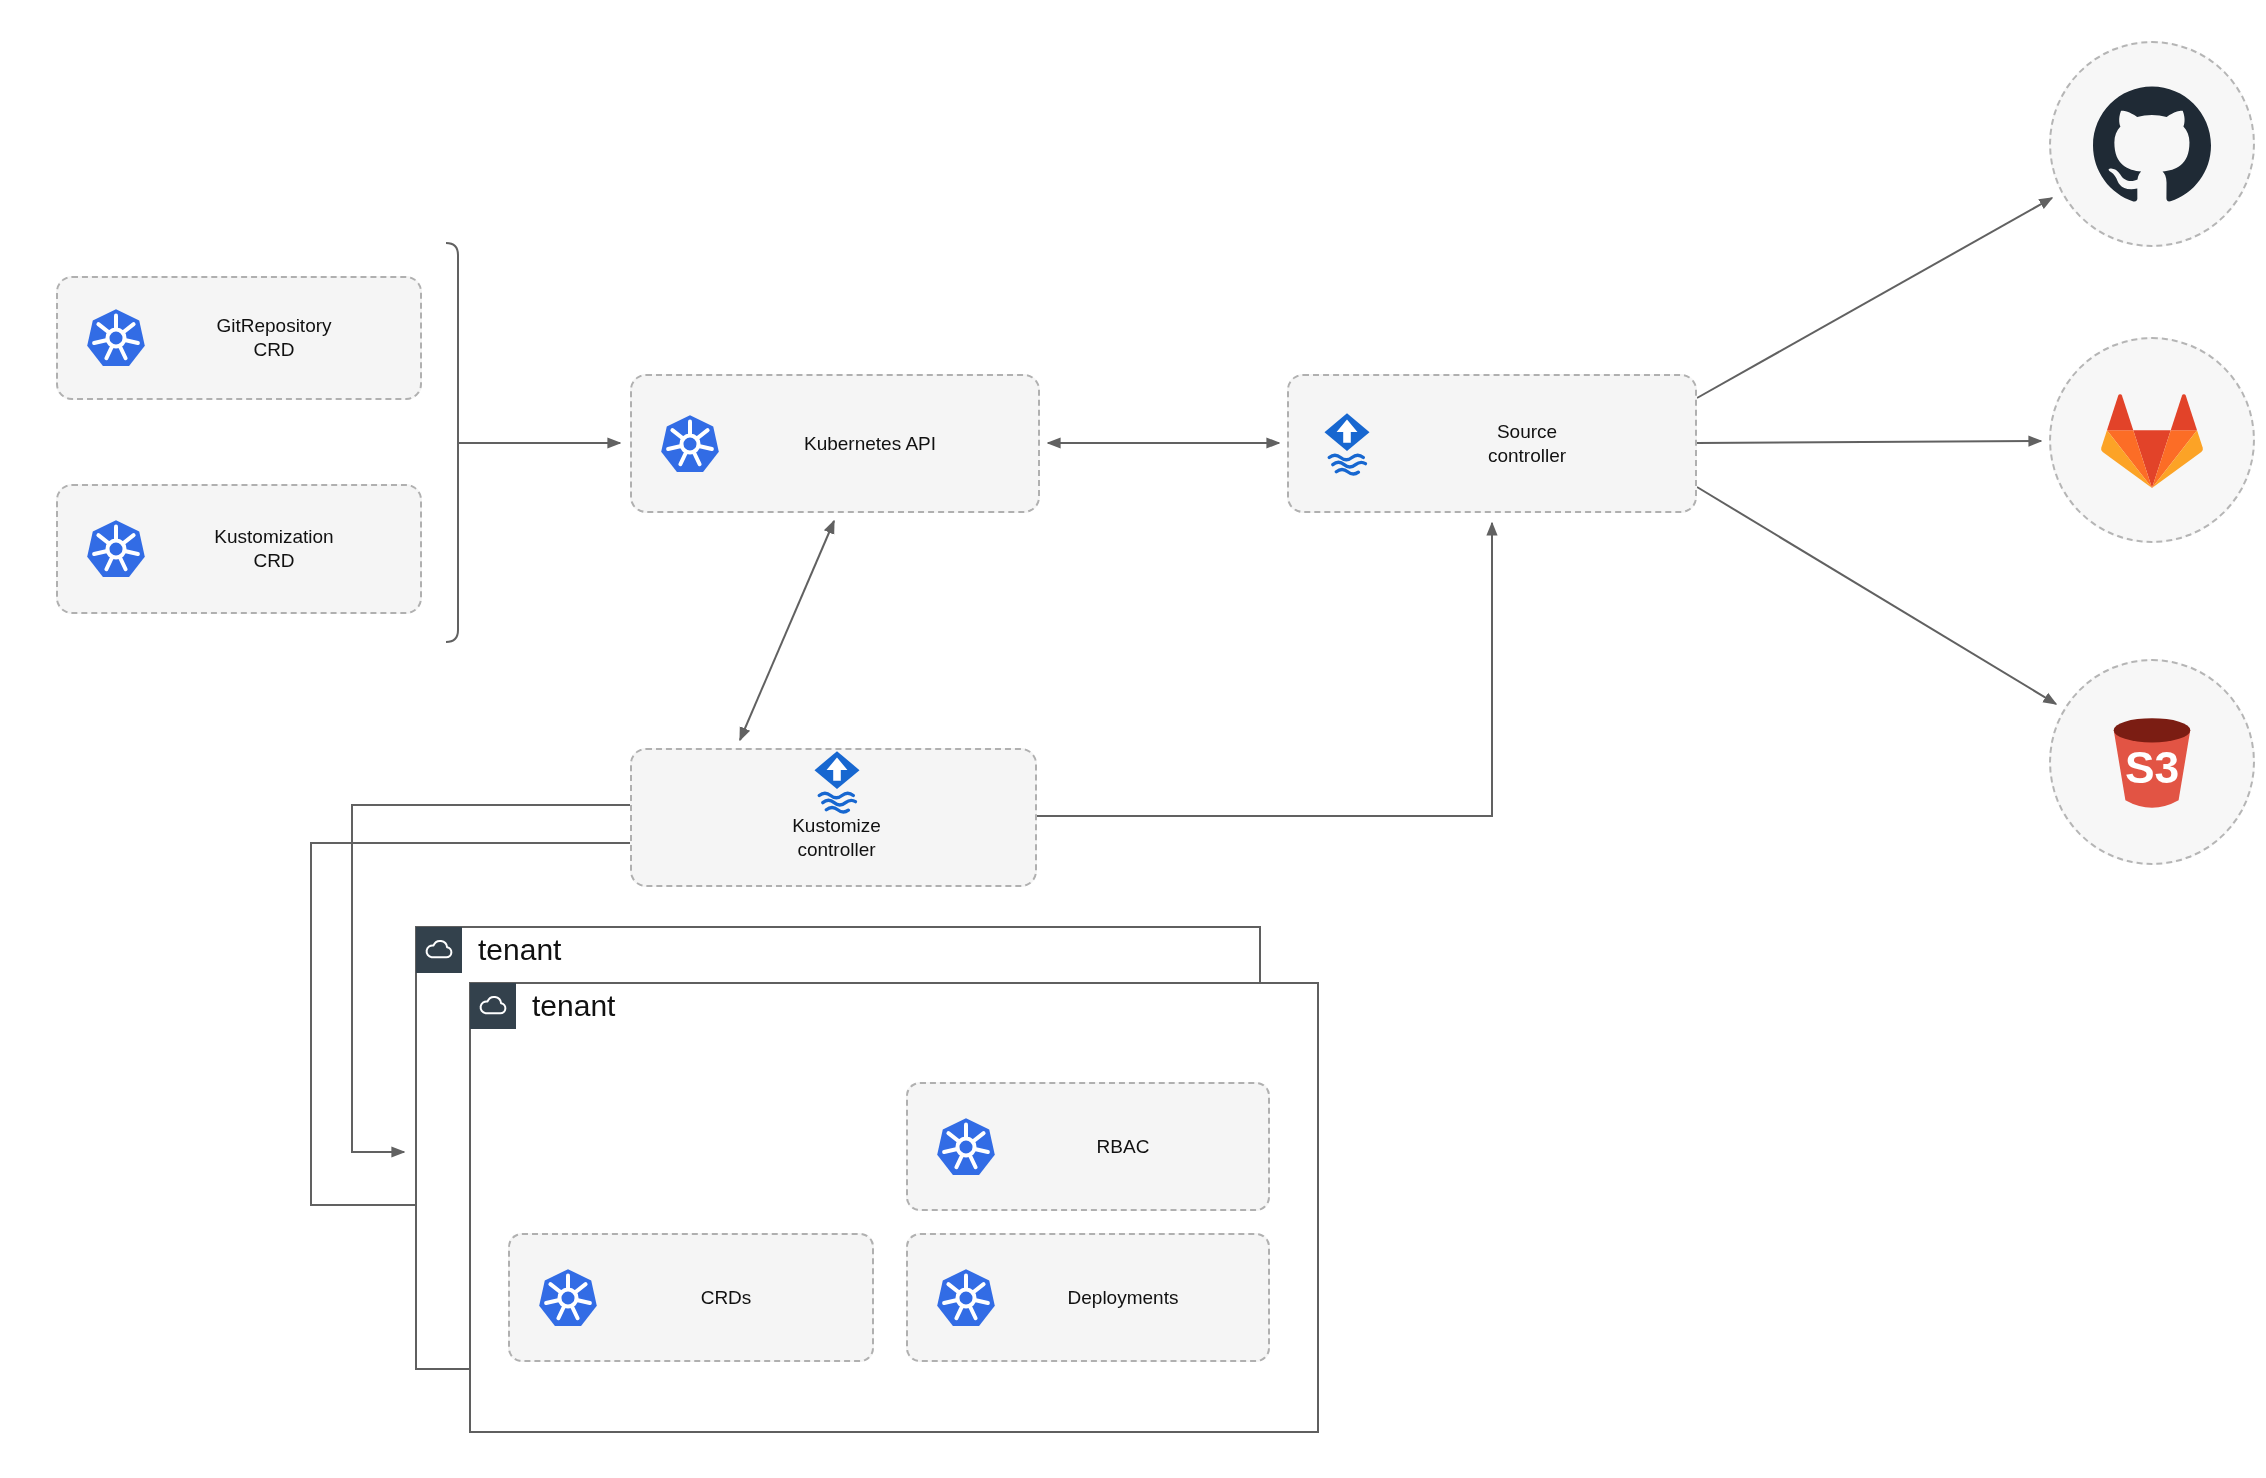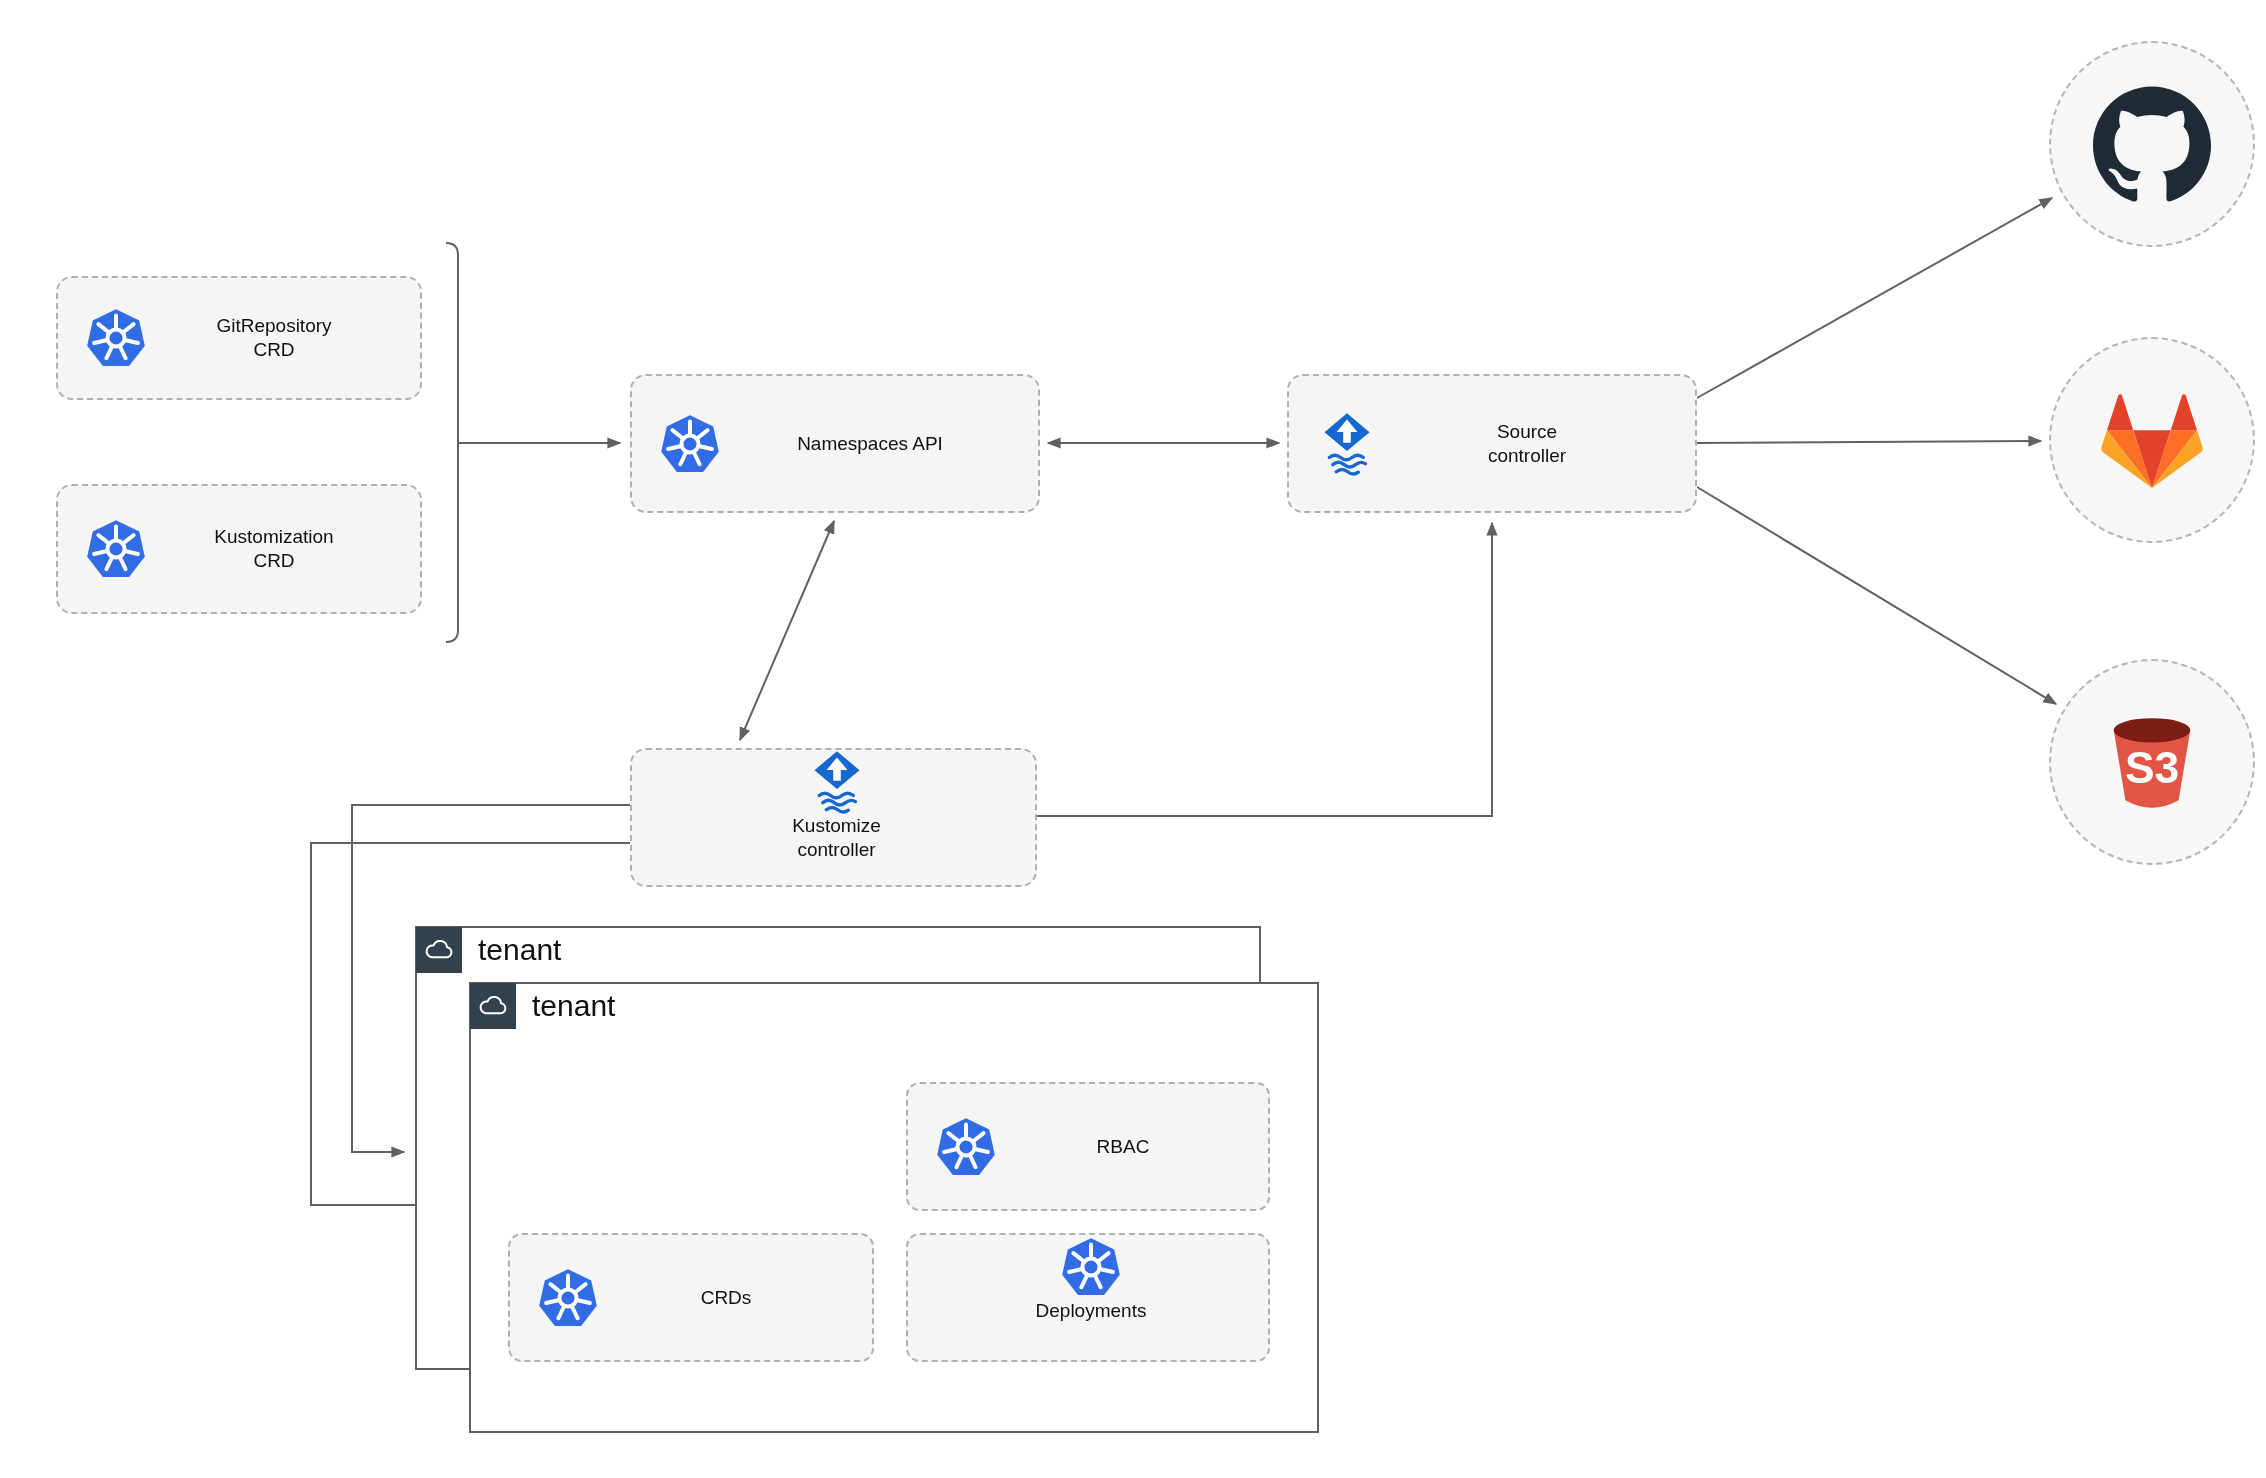--- a/index.html
+++ b/index.html
@@ -178,21 +178,21 @@
     <span class="label">Kustomization
 CRD</span>
   </div>
 
   <div class="box" style="left:630px; top:374px; width:410px; height:139px;">
     <span class="icon">
         <svg>
           <use href="#ic-k8s"></use>
         </svg>
       </span>
-    <span class="label">Namespaces API</span>
+    <span class="label">Kubernetes API</span>
   </div>
 
   <div class="box" style="left:1287px; top:374px; width:410px; height:139px;">
     <span class="icon">
         <svg>
           <use href="#ic-flux"></use>
         </svg>
       </span>
     <span class="label">Source
 controller</span>
@@ -241,21 +241,21 @@
 
     <div class="box inner-box" style="left:37px; top:249px; width:366px; height:129px;">
       <span class="icon">
           <svg>
             <use href="#ic-k8s"></use>
           </svg>
         </span>
       <span class="label">CRDs</span>
     </div>
 
-    <div class="box inner-box" style="left:435px; top:249px; width:364px; height:129px;flex-direction:column;">
+    <div class="box inner-box" style="left:435px; top:249px; width:364px; height:129px;">
       <span class="icon">
           <svg>
             <use href="#ic-k8s"></use>
           </svg>
         </span>
       <span class="label">Deployments</span>
     </div>
   </div>
 
   <div class="ext-circle" style="left:2049px; top:41px;">

